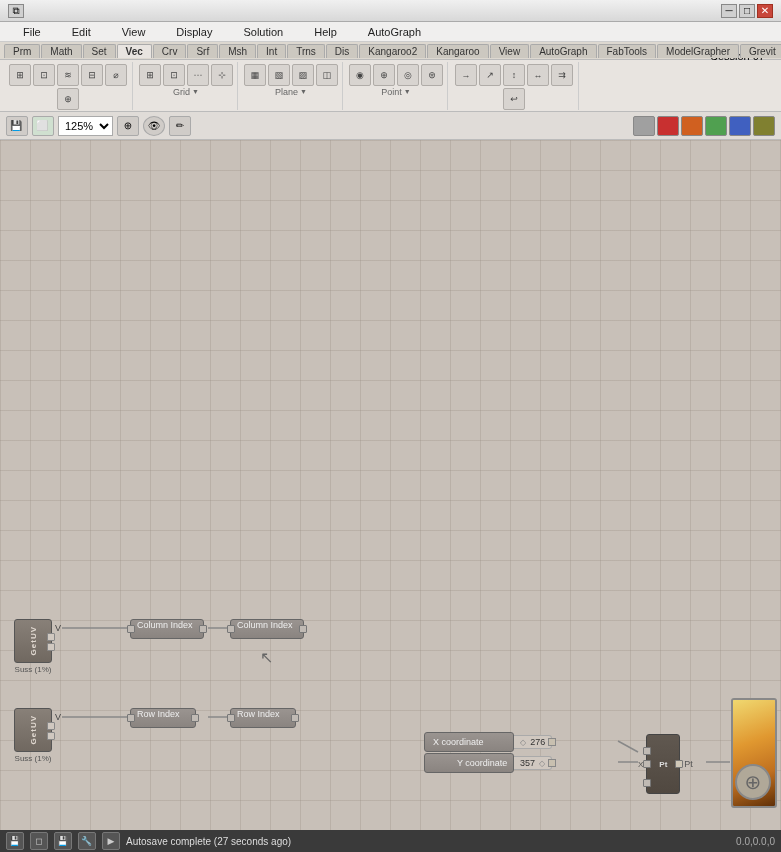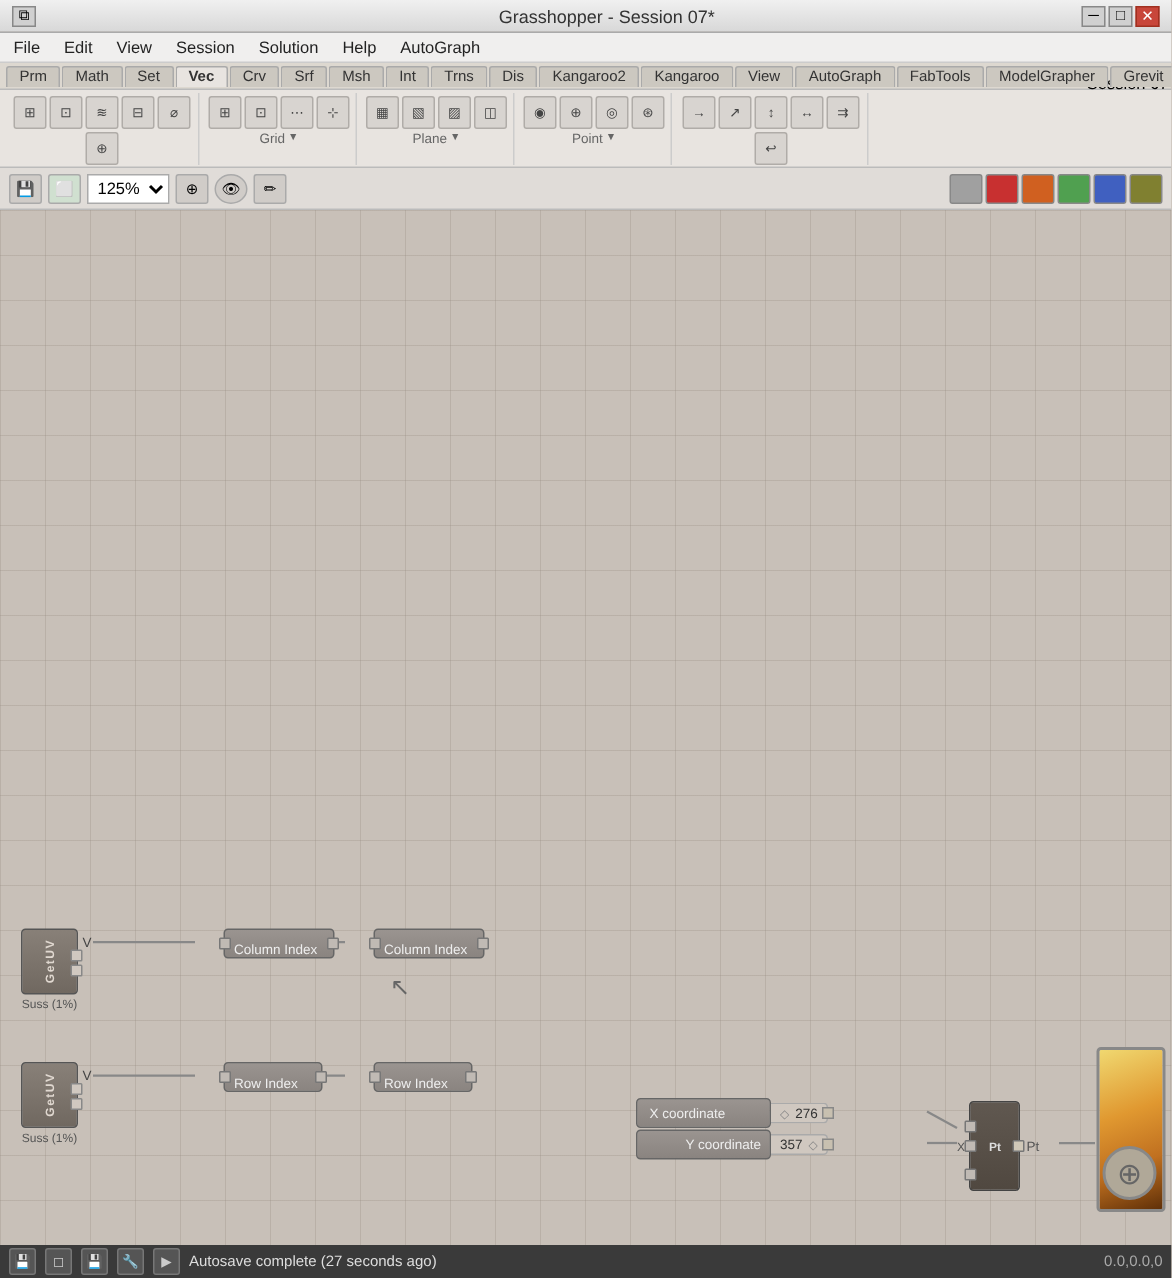--- a/index.html
+++ b/index.html
@@ -28,22 +28,22 @@
     #title-bar .win-btn.minimize { background: #d0d0d0; }
     #title-bar .win-btn.maximize { background: #d0d0d0; }
 
     
     #menu-bar {
       height: 20px;
       background: #f0efee;
       border-bottom: 1px solid #ccc;
       display: flex;
       align-items: center;
-      padding: 0 2px;
-      gap: 2px;
+      padding: 0 16px;
+      gap: 17px;
     }
     .menu-item {
       padding: 2px 7px;
       font-size: 11px;
       color: #222;
       cursor: pointer;
       border-radius: 2px;
     }
 
     
@@ -215,27 +215,26 @@
     }
     .getuv-port-v { top: 30%; }
 
     
     .index-node {
       background: linear-gradient(to bottom, #9a9490, #8a8480);
       border: 1px solid #666;
       border-radius: 3px;
       height: 20px;
       display: flex;
-      align-items: flex-end;
+      align-items: flex-start;
       padding: 0 6px;
       font-size: 9px;
       color: #eee;
       position: relative;
       white-space: nowrap;
-      margin-left: 19px;
     }
     .index-port-left {
       position: absolute;
       left: -4px;
       top: 50%;
       transform: translateY(-50%);
       width: 8px; height: 8px;
       background: #c0bab4;
       border: 1px solid #777;
       border-radius: 1px;
@@ -311,33 +310,32 @@
 
     svg.wire { position: absolute; top: 0; left: 0; pointer-events: none; }
   </style>
 </head>
 <body>
 
 <div id="title-bar">
   <div style="width:80px; display:flex; gap:2px;">
     <div class="win-btn">⧉</div>
   </div>
-  <div class="title">Grasshopper - Session 07*</div>
   <div class="win-controls">
     <div class="win-btn minimize">─</div>
     <div class="win-btn maximize">□</div>
     <div class="win-btn close">✕</div>
   </div>
 </div>
 
 <div id="menu-bar">
   <div class="menu-item">File</div>
   <div class="menu-item">Edit</div>
   <div class="menu-item">View</div>
-  <div class="menu-item">Session</div>
+  <div class="menu-item">Display</div>
   <div class="menu-item">Solution</div>
   <div class="menu-item">Help</div>
   <div class="menu-item">AutoGraph</div>
   <div style="margin-left:auto;margin-top:48px;" class="session-label">Session 07</div>
 </div>
 
 <div id="tab-bar">
   <div class="tab-item">Prm</div>
   <div class="tab-item">Math</div>
   <div class="tab-item">Set</div>

